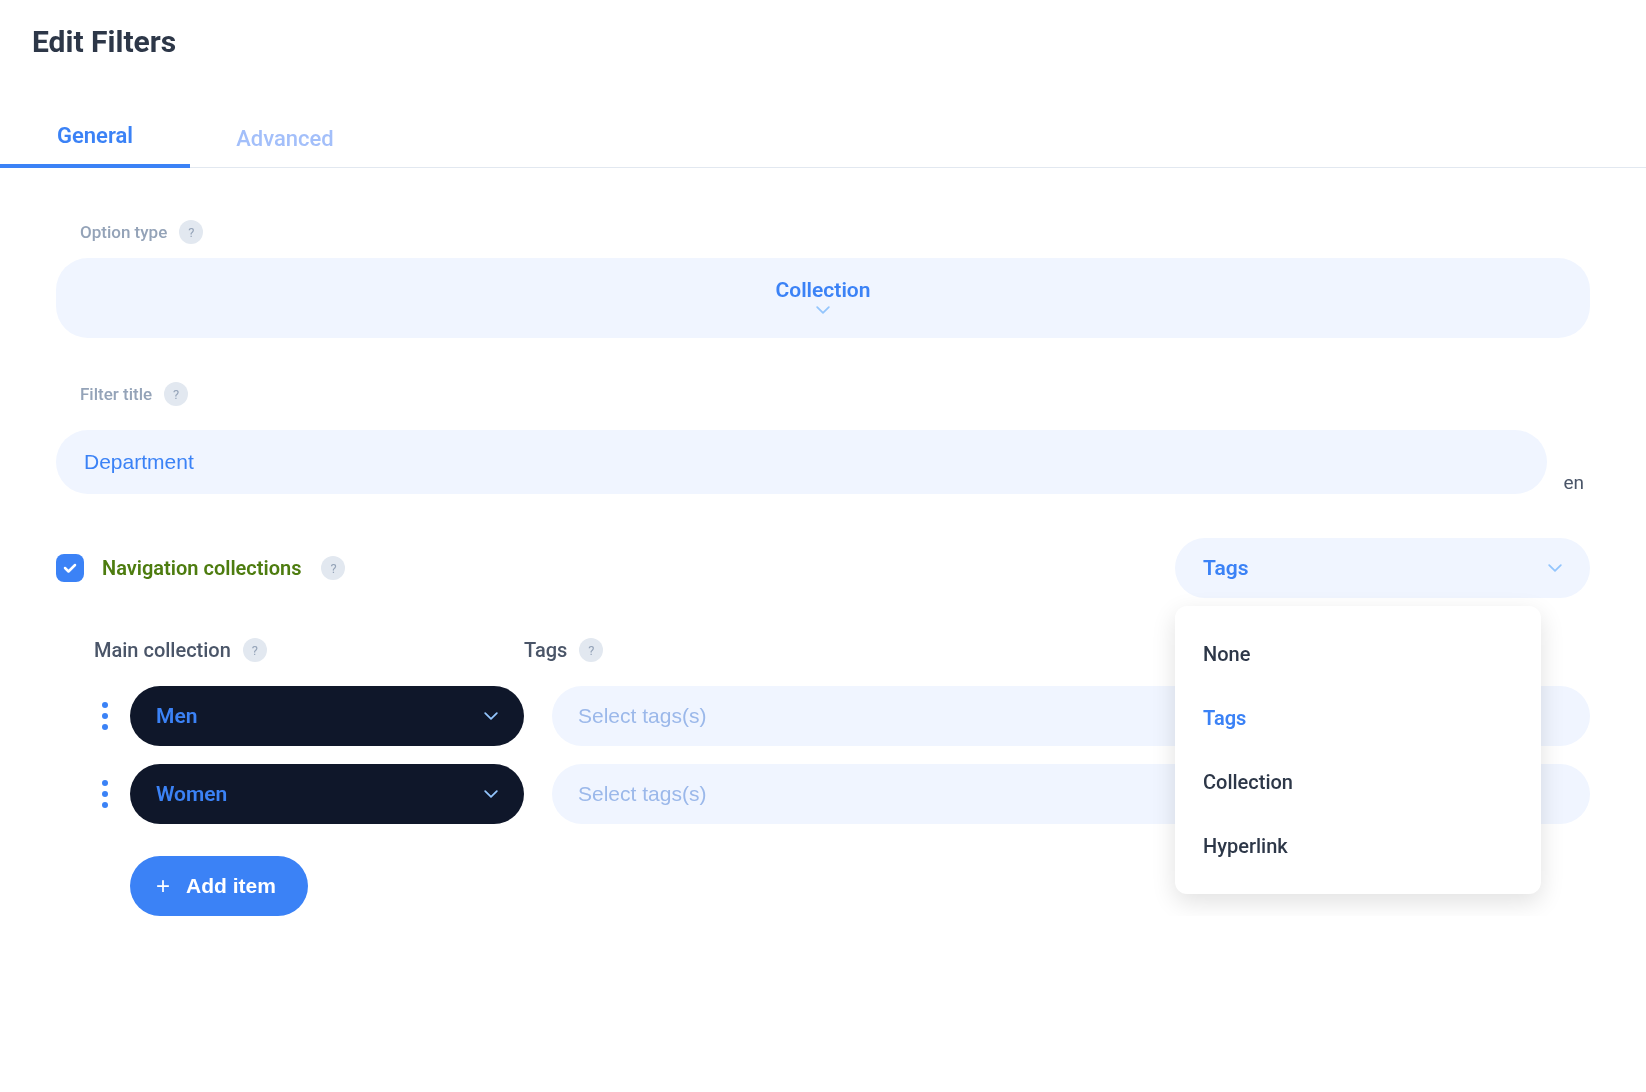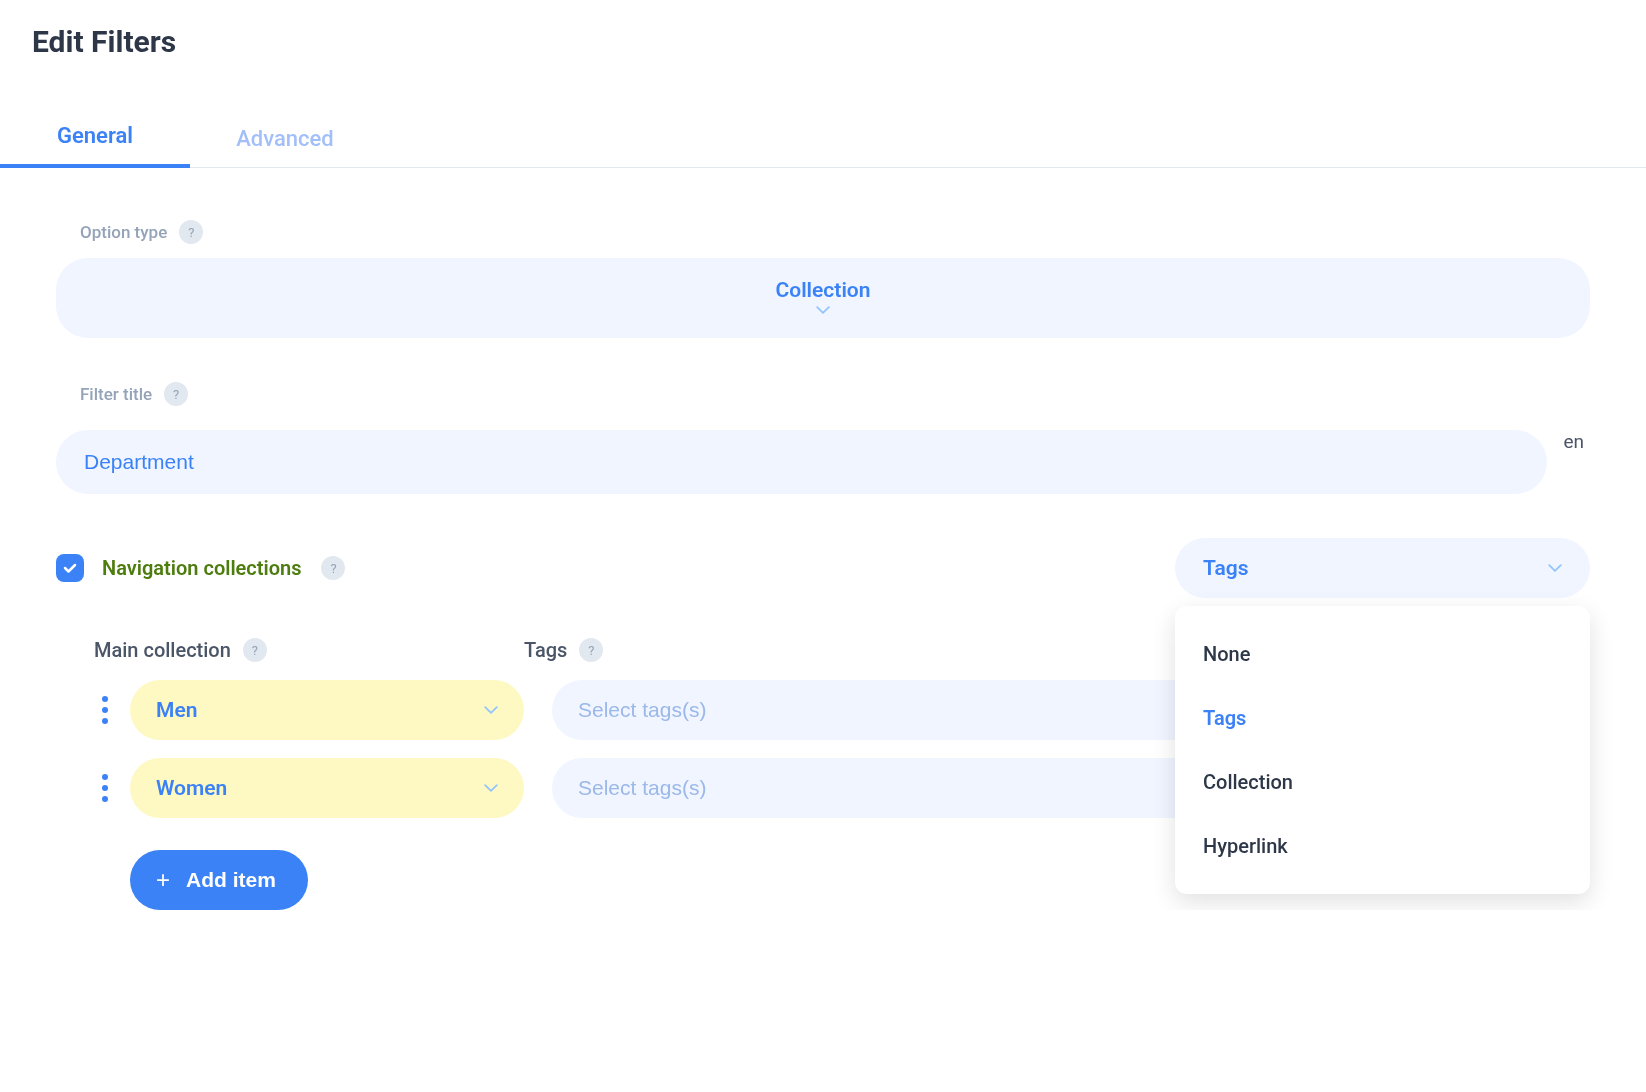--- a/index.html
+++ b/index.html
@@ -108,21 +108,21 @@
       font-weight: 600;
     }
     
     .chevron-down {
       color: #93c5fd;
       font-size: 14px;
     }
     
     .input-row {
       display: flex;
-      align-items: flex-start;
+      align-items: flex-end;
       gap: 16px;
       margin-top: 24px;
     }
     
     .text-field {
       background: #f0f5ff;
       border-radius: 32px;
       padding: 20px 28px;
       flex: 1;
       border: none;
@@ -191,21 +191,21 @@
     .tags-select-value {
       color: #3b82f6;
       font-size: 21px;
       font-weight: 600;
     }
     
     .dropdown-menu {
       position: absolute;
       top: 68px;
       left: 0;
-      width: 415px;
+      width: 366px;
       background: #ffffff;
       border-radius: 12px;
       box-shadow: 0 8px 24px rgba(0, 0, 0, 0.12);
       padding: 16px 0;
       z-index: 100;
     }
     
     .dropdown-item {
       padding: 20px 28px;
       font-size: 20px;
@@ -218,21 +218,21 @@
       color: #3b82f6;
       font-weight: 600;
     }
     
     .collections-section {
       padding-left: 38px;
     }
     
     .collections-header {
       display: flex;
-      margin-bottom: 18px;
+      margin-bottom: 24px;
       align-items: flex-end;
     }
     
     .col-main {
       width: 430px;
       display: flex;
       align-items: center;
     }
     
     .col-tags {
@@ -264,21 +264,21 @@
     }
     
     .drag-dot {
       width: 6px;
       height: 6px;
       border-radius: 50%;
       background: #3b82f6;
     }
     
     .collection-select {
-      background: #fef9c3;
+      background: #0f172a;
       border-radius: 32px;
       padding: 18px 26px;
       display: flex;
       align-items: center;
       justify-content: space-between;
       cursor: pointer;
       width: 394px;
       margin-right: 28px;
     }
     

